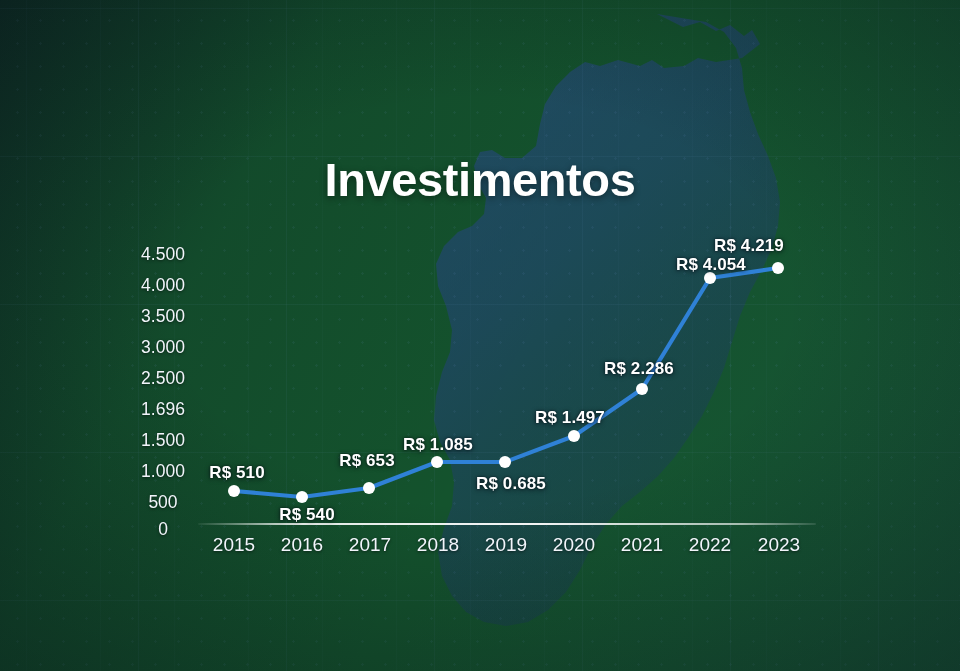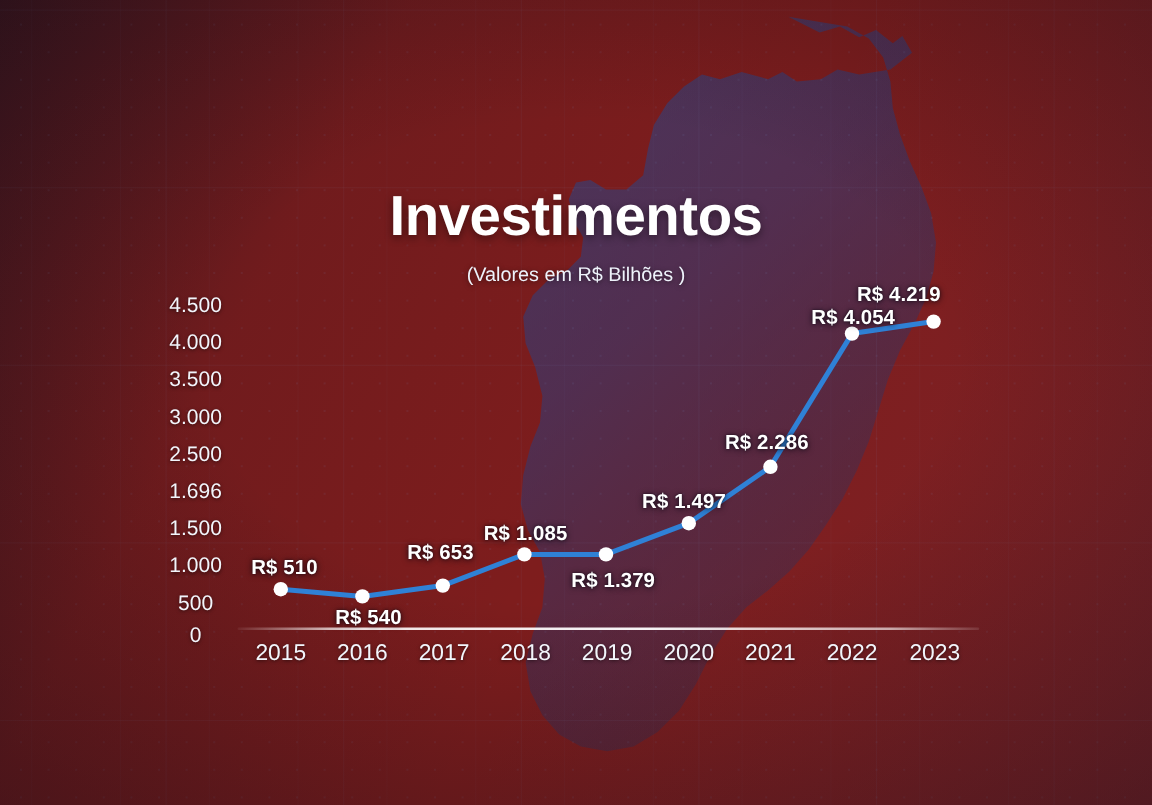--- a/index.html
+++ b/index.html
@@ -12,21 +12,21 @@
   }
   #stage {
     position: relative;
     width: 960px;
     height: 671px;
     overflow: hidden;
     background:
       radial-gradient(ellipse 120% 110% at 18% 8%, rgba(8,15,32,0.95) 0%, rgba(10,18,38,0.55) 38%, rgba(12,22,46,0.0) 72%),
       radial-gradient(ellipse 95% 120% at 88% 92%, rgba(40,64,120,0.45) 0%, rgba(26,44,86,0.18) 45%, rgba(18,30,58,0.0) 78%),
       linear-gradient(127deg, #101b33 0%, #132votes 0%, #16244a 48%, #1b2f5c 78%, #1d3461 100%);
-    background-color: #7f1d1d;
+    background-color: #14532d;
   }
 
   
   .bg-layer {
     position: absolute;
     inset: 0;
     pointer-events: none;
   }
   .bg-dots {
     background-image: radial-gradient(rgba(120,160,225,0.10) 1.1px, transparent 1.2px);
@@ -187,21 +187,20 @@
   </div>
 
   <div class="bg-layer bg-dots"></div>
   <div class="bg-layer bg-grid"></div>
   <div class="bg-layer bg-grid-2"></div>
   <div class="bg-layer bg-vignette"></div>
 
   <div class="chart">
 
     <div class="title">Investimentos</div>
-    <div class="subtitle">(Valores em R$ Bilhões )</div>
 
     <div class="ytick-col">
       <div class="ytick" style="top:246px">4.500</div>
       <div class="ytick" style="top:277px">4.000</div>
       <div class="ytick" style="top:308px">3.500</div>
       <div class="ytick" style="top:339px">3.000</div>
       <div class="ytick" style="top:370px">2.500</div>
       <div class="ytick" style="top:401px">1.696</div>
       <div class="ytick" style="top:432px">1.500</div>
       <div class="ytick" style="top:463px">1.000</div>
@@ -224,21 +223,21 @@
         <circle cx="710" cy="278" r="6"></circle>
         <circle cx="778" cy="268" r="6"></circle>
       </g>
     </svg>
 
     <div>
       <div class="dlabel" style="left:237px; top:473px">R$ 510</div>
       <div class="dlabel" style="left:307px; top:515px">R$ 540</div>
       <div class="dlabel" style="left:367px; top:461px">R$ 653</div>
       <div class="dlabel" style="left:438px; top:445px">R$ 1.085</div>
-      <div class="dlabel" style="left:511px; top:484px">R$ 1.379</div>
+      <div class="dlabel" style="left:511px; top:484px">R$ 0.685</div>
       <div class="dlabel" style="left:570px; top:418px">R$ 1.497</div>
       <div class="dlabel" style="left:639px; top:369px">R$ 2.286</div>
       <div class="dlabel" style="left:711px; top:265px">R$ 4.054</div>
       <div class="dlabel" style="left:749px; top:246px">R$ 4.219</div>
     </div>
 
     <div class="xtick-row">
       <div class="xtick" style="left:234px">2015</div>
       <div class="xtick" style="left:302px">2016</div>
       <div class="xtick" style="left:370px">2017</div>

